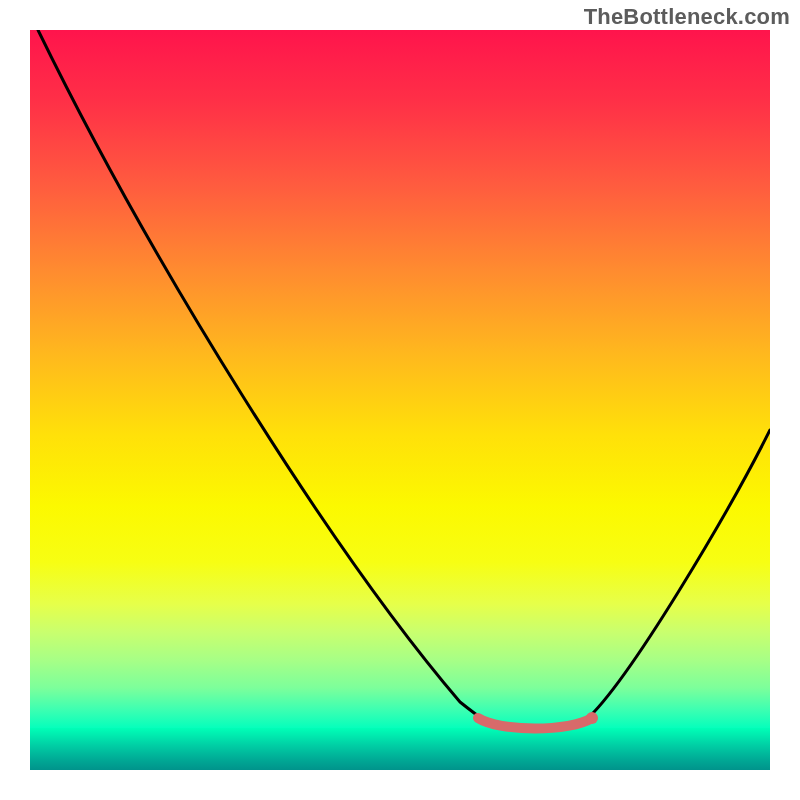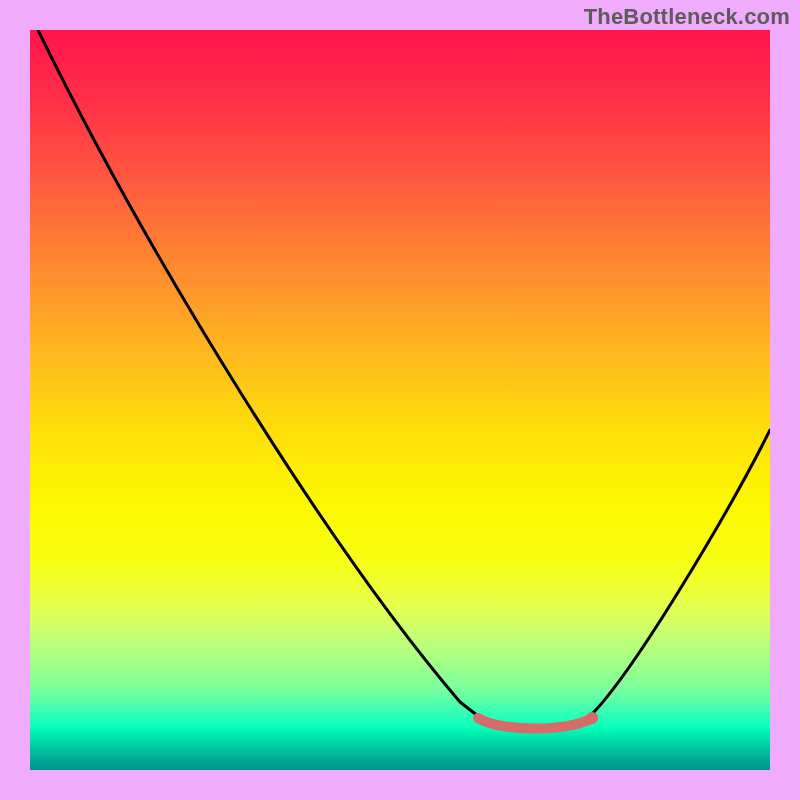--- a/index.html
+++ b/index.html
@@ -8,21 +8,21 @@
     width: 800px;
     height: 800px;
     background: #000000;
     overflow: hidden;
     font-family: Arial, Helvetica, sans-serif;
   }
   .frame {
     position: relative;
     width: 800px;
     height: 800px;
-    background: #f0abfc;
+    background: #ffffff;
   }
   .watermark {
     position: absolute;
     top: 4px;
     right: 10px;
     font-size: 22px;
     font-weight: 600;
     color: #5c5c5c;
     letter-spacing: 0.2px;
     z-index: 30;

